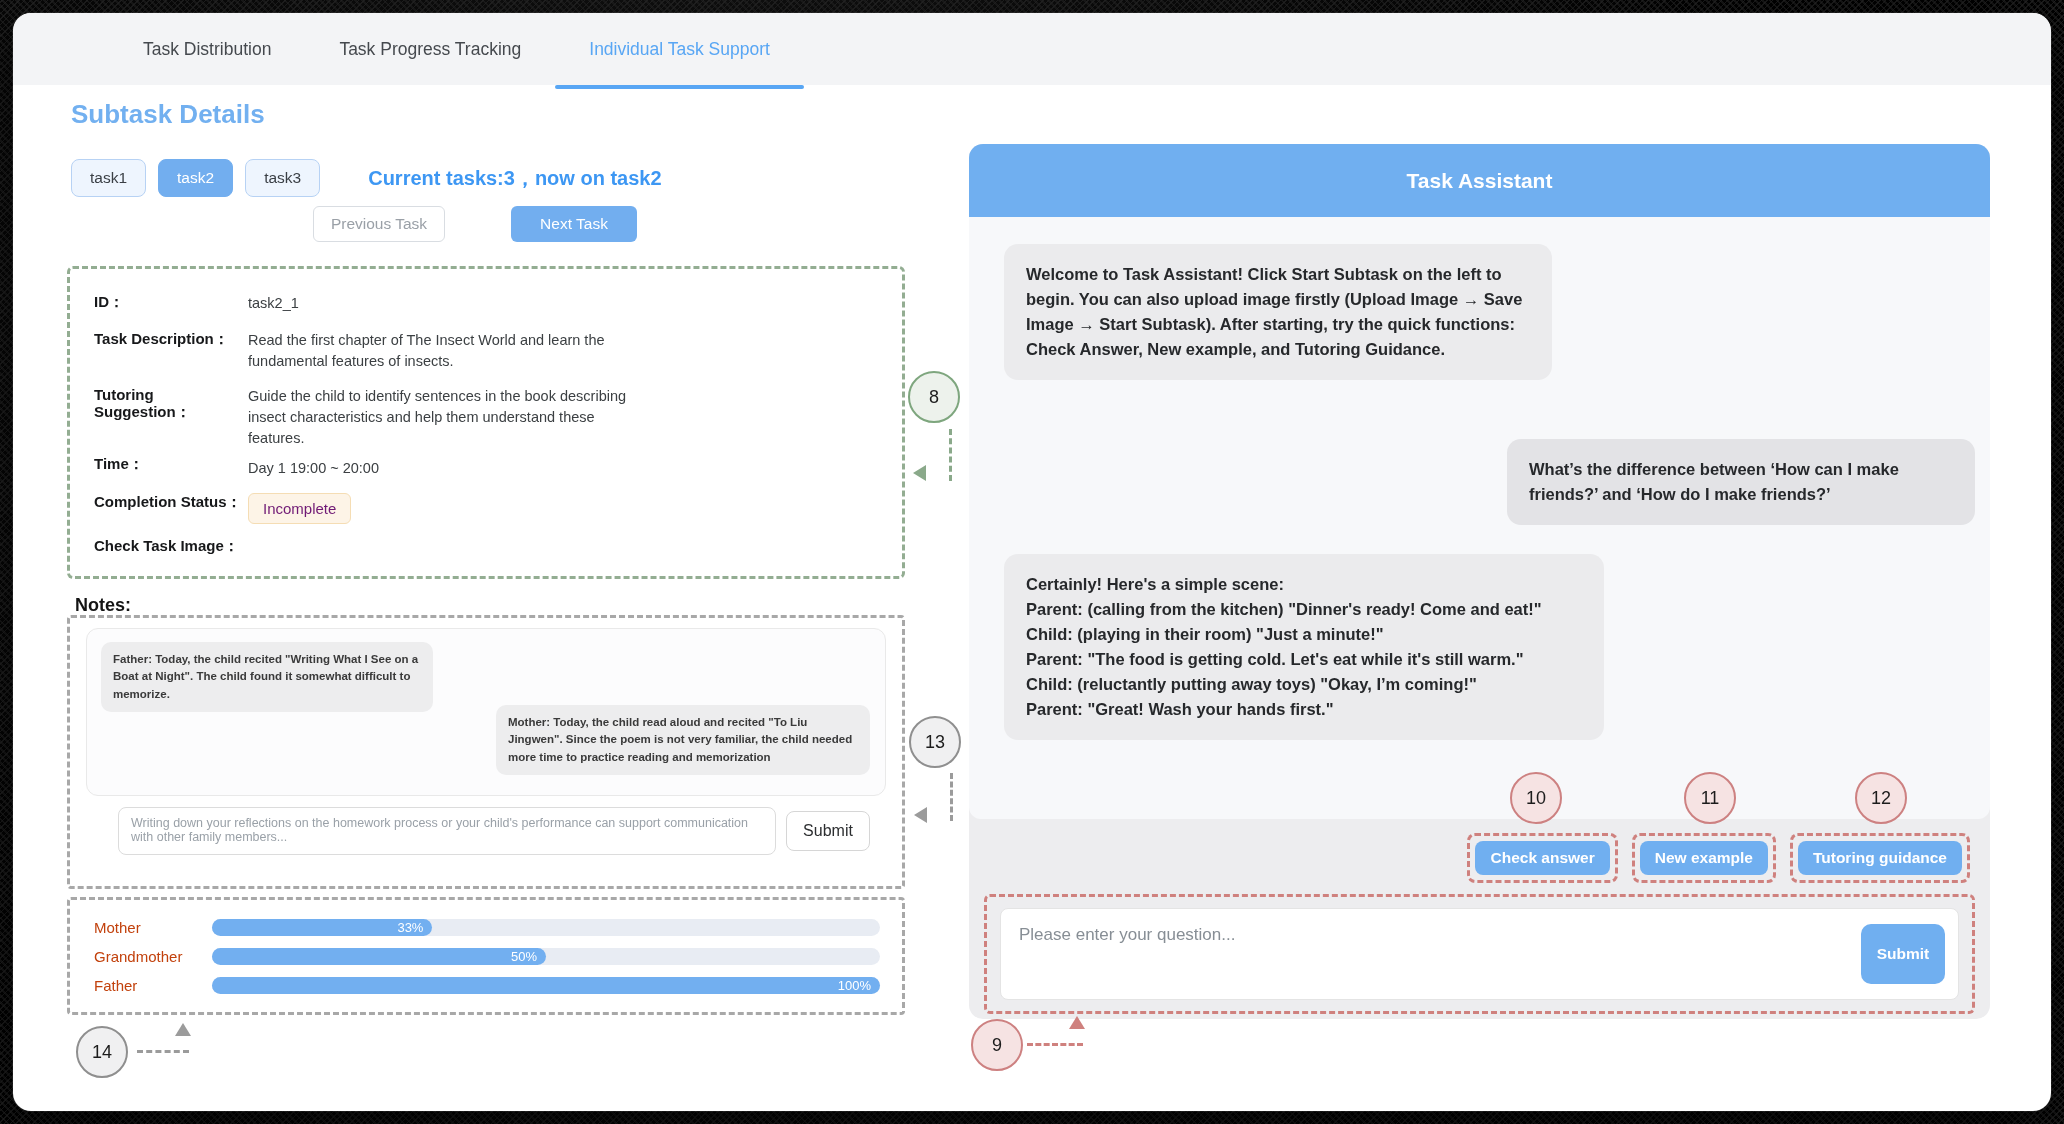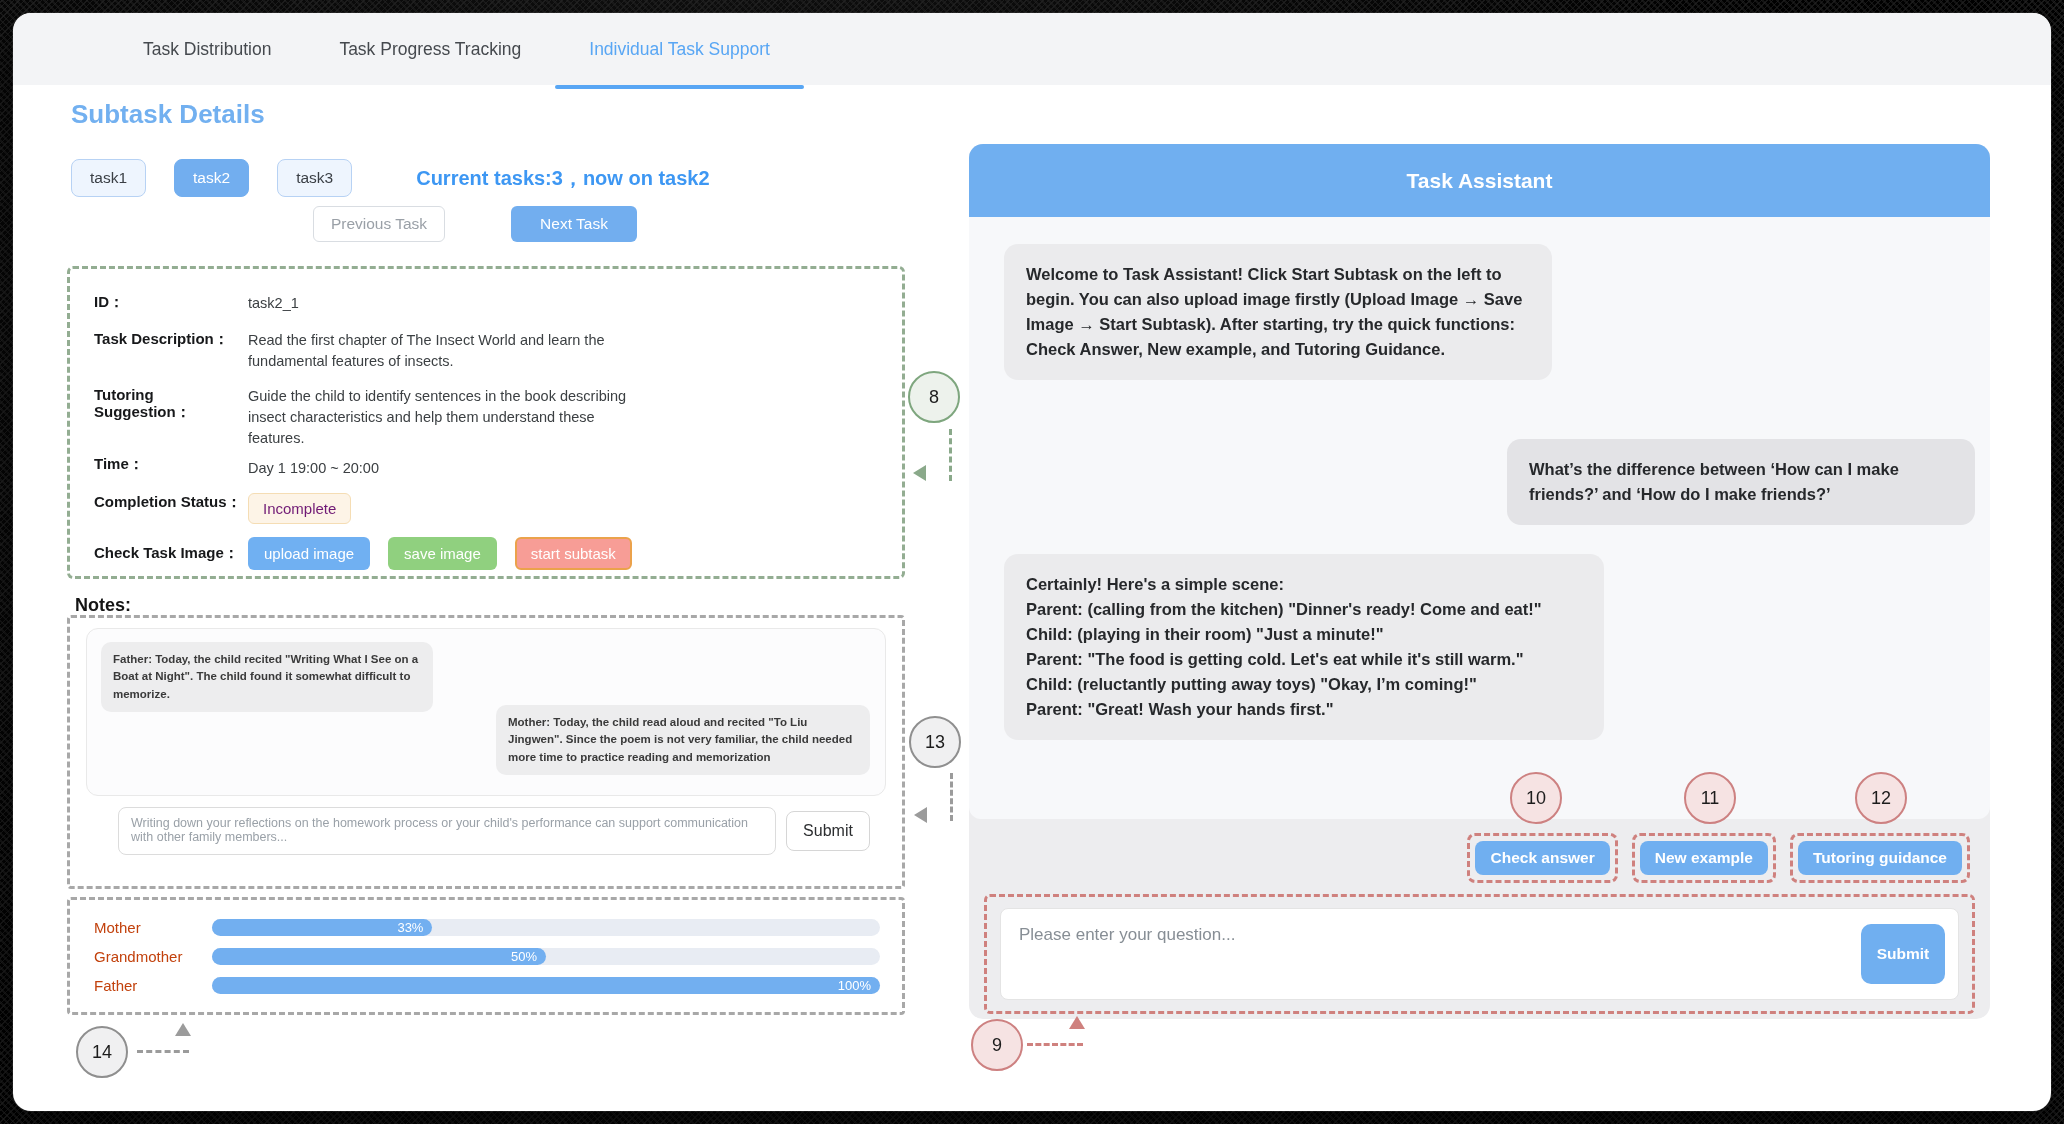--- a/index.html
+++ b/index.html
@@ -20,21 +20,21 @@
   
   .tabbar { position:absolute; top:0; left:0; right:0; height:72px; background:#f3f4f6;
             display:flex; align-items:stretch; padding-left:96px; border-radius:18px 18px 0 0; }
   .tab { padding:0 34px; display:flex; align-items:center; font-size:17.5px; color:#45494e;
          position:relative; cursor:pointer; white-space:nowrap; }
   .tab.active { color:#58a6f4; }
   .tab.active::after { content:""; position:absolute; left:0; right:0; bottom:-4px; height:4px;
                        background:#58a6f4; border-radius:2px; }
   
   .page-title { position:absolute; left:58px; top:86px; font-size:26px; font-weight:bold; color:#72b0f0; }
-  .chips-row { position:absolute; left:58px; top:146px; display:flex; align-items:center; gap:28px; }
+  .chips-row { position:absolute; left:58px; top:146px; display:flex; align-items:center; gap:12px; }
   .chip { height:38px; padding:0 18px; border-radius:8px; font-size:15.5px; display:flex; align-items:center;
           background:#eef5fe; border:1px solid #b7d2f4; color:#3a3f45; cursor:pointer; }
   .chip.active { background:#72aeef; border-color:#72aeef; color:#fff; }
   .chips-summary { margin-left:36px; font-size:20px; font-weight:bold; color:#3d97f3; white-space:nowrap; }
   .prevnext { position:absolute; left:300px; top:193px; display:flex; gap:66px; }
   .btn-prev { width:132px; height:36px; border-radius:6px; background:#fff; border:1px solid #d9dde2;
               color:#9aa0a7; font-size:15.5px; display:flex; align-items:center; justify-content:center; cursor:pointer; }
   .btn-next { width:126px; height:36px; border-radius:6px; background:#72aeef; border:none;
               color:#fff; font-size:15.5px; display:flex; align-items:center; justify-content:center; cursor:pointer;text-align:right; }
   .task-box { position:absolute; left:54px; top:253px; width:838px; height:313px;
@@ -159,25 +159,20 @@
     <div class="trow row-time">
       <div class="tlabel" style="align-self:flex-start">Time：</div>
       <div class="tvalue">Day 1  19:00 ~ 20:00</div>
     </div>
     <div class="trow row-status">
       <div class="tlabel">Completion Status：</div>
       <div><span class="status-badge">Incomplete</span></div>
     </div>
     <div class="trow row-upload">
       <div class="tlabel">Check Task Image：</div>
-      <div class="upload-btns">
-        <button class="pill-btn b-upload">upload image</button>
-        <button class="pill-btn b-save">save image</button>
-        <button class="pill-btn b-start">start subtask</button>
-      </div>
     </div>
   </div>
 
   <div class="notes-title">Notes:</div>
 
   <div class="notes-box">
     <div class="notes-card">
       <div class="note-bubble note-left">Father: Today, the child recited "Writing What I See on a Boat at Night". The child found it somewhat difficult to memorize.</div>
       <div class="note-bubble note-right">Mother: Today, the child read aloud and recited "To Liu Jingwen". Since the poem is not very familiar, the child needed more time to practice reading and memorization</div>
     </div>

